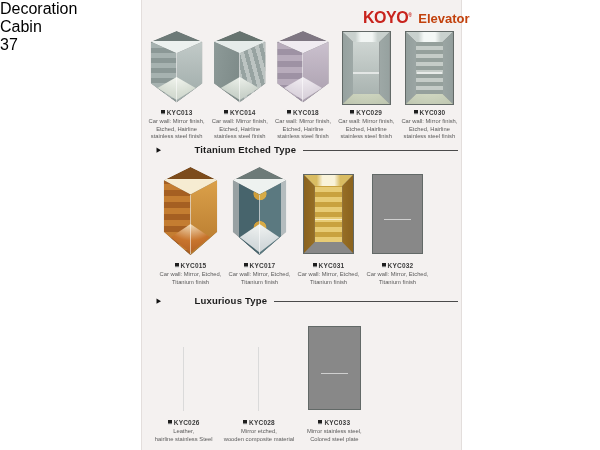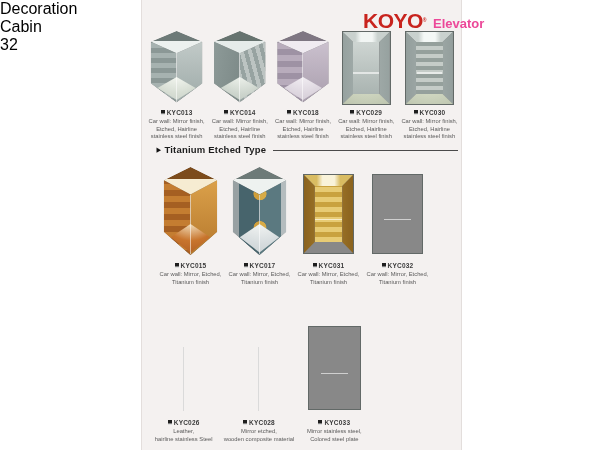--- a/index.html
+++ b/index.html
@@ -2,27 +2,27 @@
 <html><head>
 <meta charset="utf-8">
 <style>
   html,body{margin:0;padding:0;background:#fff;}
   #canvas{position:relative;width:600px;height:450px;background:#ffffff;overflow:hidden;
           font-family:"Liberation Sans", sans-serif;}
   .page{position:absolute;left:141px;top:0;width:321px;height:450px;background:#f4f1f0;
         border-left:1px solid #e3dedc;border-right:1px solid #e3dedc;box-sizing:border-box;}
   
   .logo{position:absolute;top:9px;left:363px;white-space:nowrap;}
-  .logo .koyo{color:#c8231d;font-weight:800;font-size:21px;letter-spacing:-0.5px;}
+  .logo .koyo{color:#c8231d;font-weight:800;font-size:16px;letter-spacing:-0.5px;}
   .logo .reg{color:#c8231d;font-size:5px;vertical-align:super;font-weight:700;}
-  .logo .elev{color:#ec4899;font-weight:700;font-size:13px;margin-left:2px;}
+  .logo .elev{color:#c2410c;font-weight:700;font-size:13px;margin-left:2px;}
   
   .sec-h{position:absolute;left:156px;width:302px;display:flex;align-items:center;gap:3px;}
   .sec-h .bullet{font-size:7px;color:#111;transform:scaleX(.85);line-height:1;}
-  .sec-h .txt{font-size:9.5px;font-weight:700;color:#1c1c1c;letter-spacing:.2px;white-space:nowrap;}
+  .sec-h .txt{font-size:9.5px;font-weight:700;color:#1c1c1c;letter-spacing:.2px;white-space:nowrap;margin-left:30px;}
   .sec-h .rule{flex:1;border-top:1px solid #4a4a4a;margin-left:4px;margin-top:1px;}
   #sh1{top:144px;} #sh2{top:295px;}
   
   .row{position:absolute;display:grid;}
   #row0{top:31px;left:145px;width:316px;grid-template-columns:repeat(5,1fr);}
   #row1{top:167px;left:156px;width:276px;grid-template-columns:repeat(4,1fr);}
   #row2{top:318px;left:146px;width:226px;grid-template-columns:repeat(3,1fr);}
   .card{text-align:center;}
   .evbox{display:flex;justify-content:center;align-items:flex-start;}
   #row0 .evbox{height:75px;} #row1 .evbox{height:92px;} #row2 .evbox{height:98px;}
@@ -326,20 +326,25 @@
     </div>
     <div class="cap">
       <span class="mk"></span>
       <span class="model">KYC032</span>
     </div>
     <div class="desc">Car wall: Mirror, Etched,
 Titanium finish</div>
   </div>
 </div>
 
+  <div class="sec-h" id="sh2">
+    <span class="bullet">▶</span>
+    <span class="txt">Luxurious Type</span>
+    <span class="rule"></span>
+  </div>
   <div class="row" id="row2">
   <div class="card">
     <div class="evbox">
       <div class="ev iso s-red">
         <div class="lay ceil"></div>
         <div class="lay wl"></div>
         <div class="lay wr"></div>
 
         <div class="lay flr"></div>
 
@@ -395,16 +400,16 @@
   </div>
 </div>
 
   <div class="checker"></div>
   <div class="tab">
     <div class="tab-top">
       <div>Decoration</div>
       <div>Cabin</div>
     </div>
     <div class="tab-bot">
-      <span class="num">32</span>
+      <span class="num">37</span>
     </div>
   </div>
 </div>
 
 </body></html>

